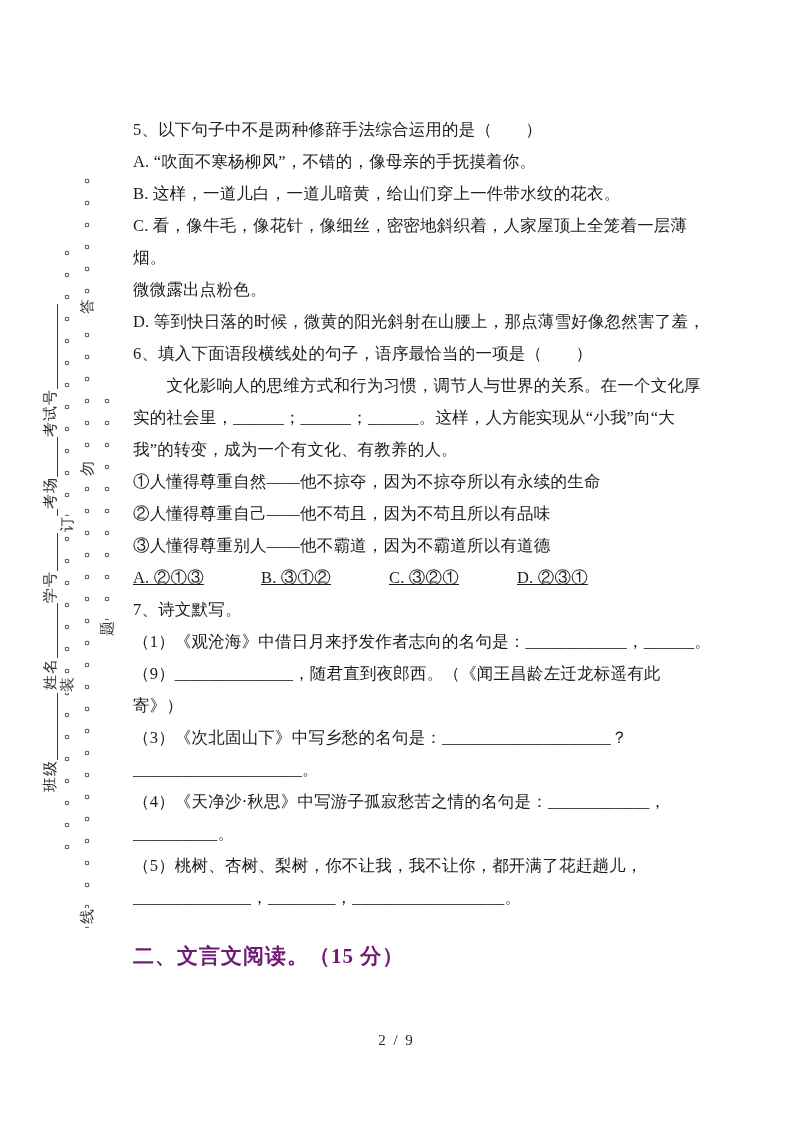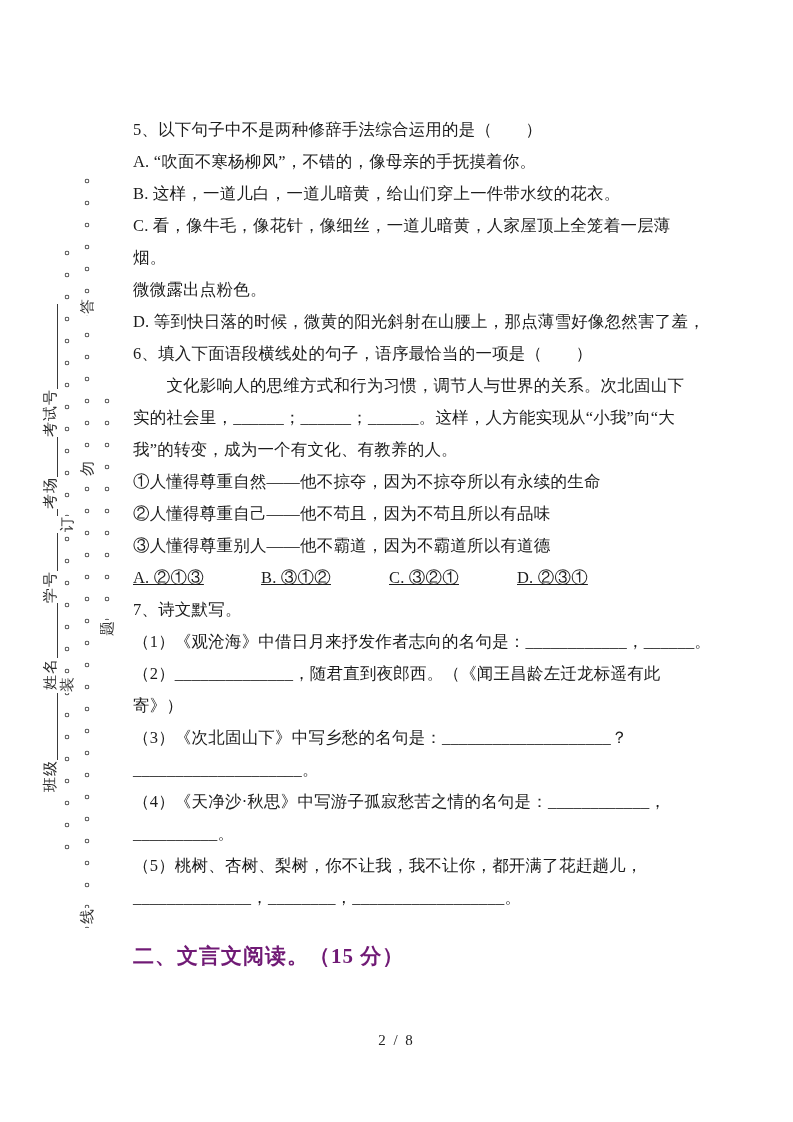--- a/index.html
+++ b/index.html
@@ -83,48 +83,48 @@
 
     <div class="dotline" style="left:102px;top:390px;height:250px;">
       <span class="mchar" style="top:228px;">题</span>
     </div>
   </div>
 
   <div class="content">
     <div class="line">5、以下句子中不是两种修辞手法综合运用的是（　　）</div>
     <div class="line">A. “吹面不寒杨柳风”，不错的，像母亲的手抚摸着你。</div>
     <div class="line">B. 这样，一道儿白，一道儿暗黄，给山们穿上一件带水纹的花衣。</div>
-    <div class="line">C. 看，像牛毛，像花针，像细丝，一道儿暗黄，人家屋顶上全笼着一层薄</div>
+    <div class="line">C. 看，像牛毛，像花针，像细丝，密密地斜织着，人家屋顶上全笼着一层薄</div>
     <div class="line">烟。</div>
     <div class="line">微微露出点粉色。</div>
     <div class="line">D. 等到快日落的时候，微黄的阳光斜射在山腰上，那点薄雪好像忽然害了羞，</div>
     <div class="line">6、填入下面语段横线处的句子，语序最恰当的一项是（　　）</div>
-    <div class="line">　　文化影响人的思维方式和行为习惯，调节人与世界的关系。次北固山下</div>
+    <div class="line">　　文化影响人的思维方式和行为习惯，调节人与世界的关系。在一个文化厚</div>
     <div class="line">实的社会里，______；______；______。这样，人方能实现从“小我”向“大</div>
     <div class="line">我”的转变，成为一个有文化、有教养的人。</div>
     <div class="line">①人懂得尊重自然——他不掠夺，因为不掠夺所以有永续的生命</div>
     <div class="line">②人懂得尊重自己——他不苟且，因为不苟且所以有品味</div>
     <div class="line">③人懂得尊重别人——他不霸道，因为不霸道所以有道德</div>
 
     <div class="line options-row">
       <span>A. ②①③</span>
       <span>B. ③①②</span>
       <span>C. ③②①</span>
       <span>D. ②③①</span>
     </div>
 
     <div class="line">7、诗文默写。</div>
     <div class="line">（1）《观沧海》中借日月来抒发作者志向的名句是：____________，______。</div>
-    <div class="line">（2）______________，随君直到夜郎西。（《闻王昌龄左迁龙标遥有此</div>
+    <div class="line">（9）______________，随君直到夜郎西。（《闻王昌龄左迁龙标遥有此</div>
     <div class="line">寄》）</div>
     <div class="line">（3）《次北固山下》中写乡愁的名句是：____________________？</div>
     <div class="line">____________________。</div>
     <div class="line">（4）《天净沙·秋思》中写游子孤寂愁苦之情的名句是：____________，</div>
     <div class="line">__________。</div>
     <div class="line">（5）桃树、杏树、梨树，你不让我，我不让你，都开满了花赶趟儿，</div>
     <div class="line">______________，________，__________________。</div>
 
     <div class="section-header">二、文言文阅读。（15 分）</div>
   </div>
 
-  <div class="footer">2 / 8</div>
+  <div class="footer">2 / 9</div>
 
 </div>
 
 </body></html>

